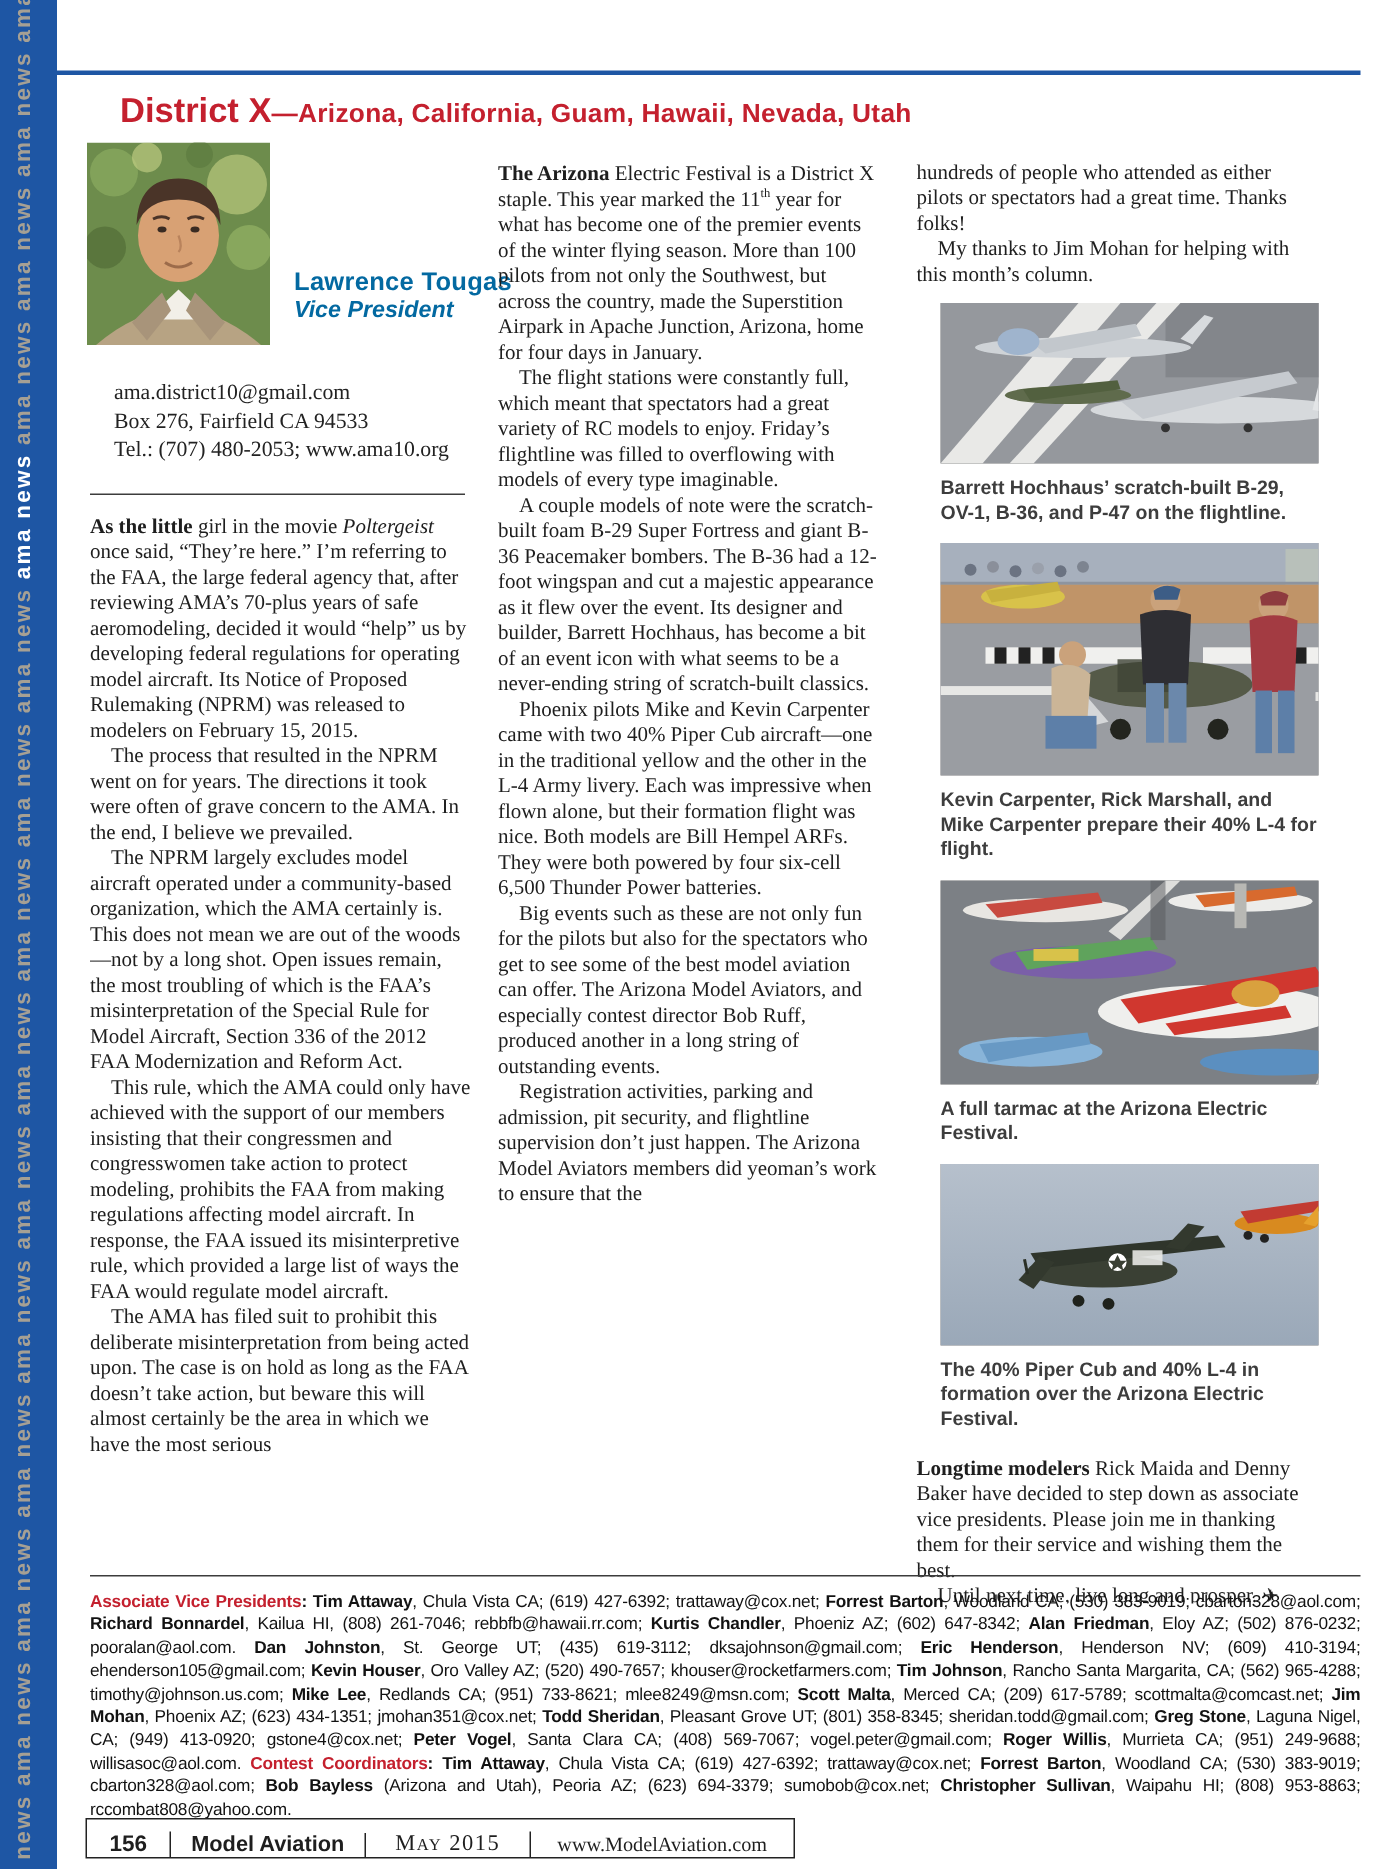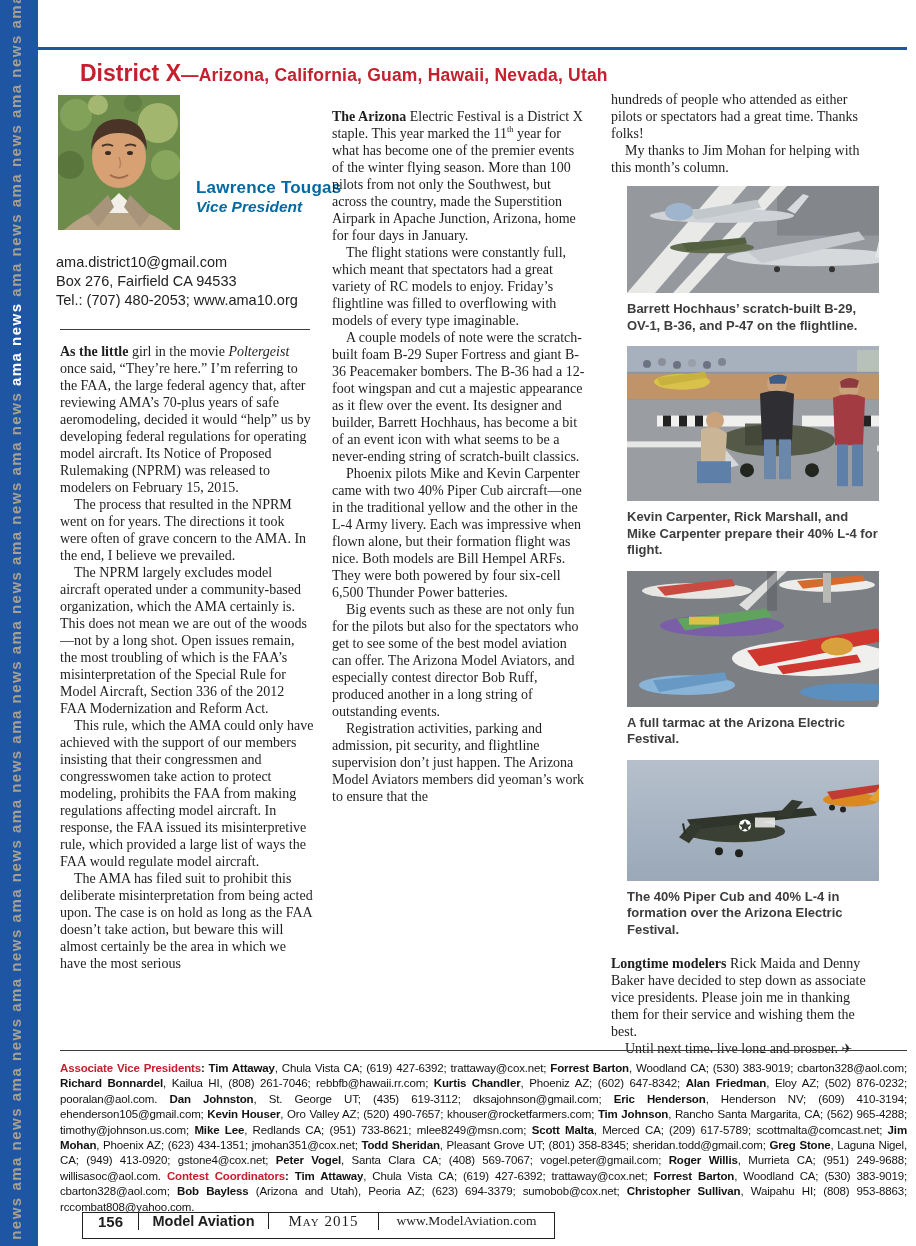--- a/index.html
+++ b/index.html
@@ -29,55 +29,55 @@
     font-family: "Liberation Sans", sans-serif; color: #c4202e; white-space: nowrap; margin-left: 20px;
   }
   .title .t-bold { font-size: 23px; font-weight: 700; }
   .title .t-rest { font-size: 17.5px; font-weight: 700; letter-spacing: .2px; }
 
   .portrait { position: absolute; left: 58px; top: 95px; width: 122px; height: 135px; display:block; }
   .name-block { position: absolute; left: 196px; top: 178px; font-family: "Liberation Sans", sans-serif; color: #0369a1; }
   .name-block .nm { font-size: 17px; font-weight: 700; letter-spacing:.2px; }
   .name-block .role { font-size: 15.5px; font-style: italic; font-weight: 700; }
 
-  .contact { position: absolute; left: 56px; top: 253px; font-family: Liberation Sans, sans-serif; font-size: 14.5px; line-height: 19px; color: #222; }
+  .contact { position: absolute; left: 76px; top: 253px; font-family: Liberation Serif, serif; font-size: 14.5px; line-height: 19px; color: #222; }
   .contact-rule { position: absolute; left: 60px; top: 329px; width: 250px; height: 1px; background: #3c3c3c; }
 
   .col { position: absolute; font-size: 14px; line-height: 17px; }
   .col p { margin: 0; }
   .col p.ind { text-indent: 14px; }
   .col p.gap { margin-top: 17px; }
   .b { font-weight: 700; }
   .i { font-style: italic; }
   .r { color: #c4202e; }
   sup { font-size: 0.6em; vertical-align: super; line-height: 0; }
 
   .col1 { left: 60px;  top: 343px; width: 254px; height: 706px; overflow: hidden; }
   .col2 { left: 332px; top: 91px;  width: 254px; height: 958px; overflow: hidden; }
-  .col3 { left: 611px; top: 91px;  width: 268px; height: 962px; overflow: hidden; }
+  .col3 { left: 611px; top: 107px;  width: 268px; height: 962px; overflow: hidden; }
 
   figure { margin: 10px 0 0 0; padding-left: 16px; }
   .photo { width: 296px; display: block; background:#888; }
   .cap {
     font-family: "Liberation Sans", sans-serif; font-weight: 700;
     font-size: 13px; line-height: 16.5px; color: #3d3d3d; margin: 8px 0 12px 0;
   }
   .plane { font-family: "DejaVu Sans", sans-serif; font-size: 13px; }
 
   .avp-rule { position: absolute; left: 60px; top: 1050px; width: 847px; height: 1px; background: #3c3c3c; }
   .avp {
     position: absolute; left: 60px; top: 1061px; width: 847px;
     font-family: "Liberation Sans", sans-serif; font-stretch: condensed;
     font-size: 11.5px; line-height: 15.4px; letter-spacing: -0.15px;
     text-align: justify; color: #121212;
   }
 
   .footer {
     position: absolute; left: 57px; top: 1212px; height: 27px;
-    display: flex; border: 1.5px solid #222; background: #fff; align-items: flex-start; margin-left: 25px;
+    display: flex; border: 1.5px solid #222; background: #fff; align-items: flex-end;
   }
   .footer .cell { display: flex; align-items: center; justify-content: center; border-right: 1.5px solid #222; padding: 0 10px; }
   .footer .cell:last-child { border-right: none; }
   .c-num   { width: 56px;  font-family: "Liberation Sans", sans-serif; font-weight: 700; font-size: 15px; }
   .c-mag   { width: 130px; font-family: "Liberation Sans", sans-serif; font-weight: 700; font-size: 14.5px; }
   .c-issue { width: 110px; font-family: "Liberation Serif", serif; font-variant: small-caps; font-size: 15px; letter-spacing: 1px; }
   .c-web   { width: 175px; font-family: "Liberation Serif", serif; font-size: 13.5px; }
 </style>
 </head>
 <body>

